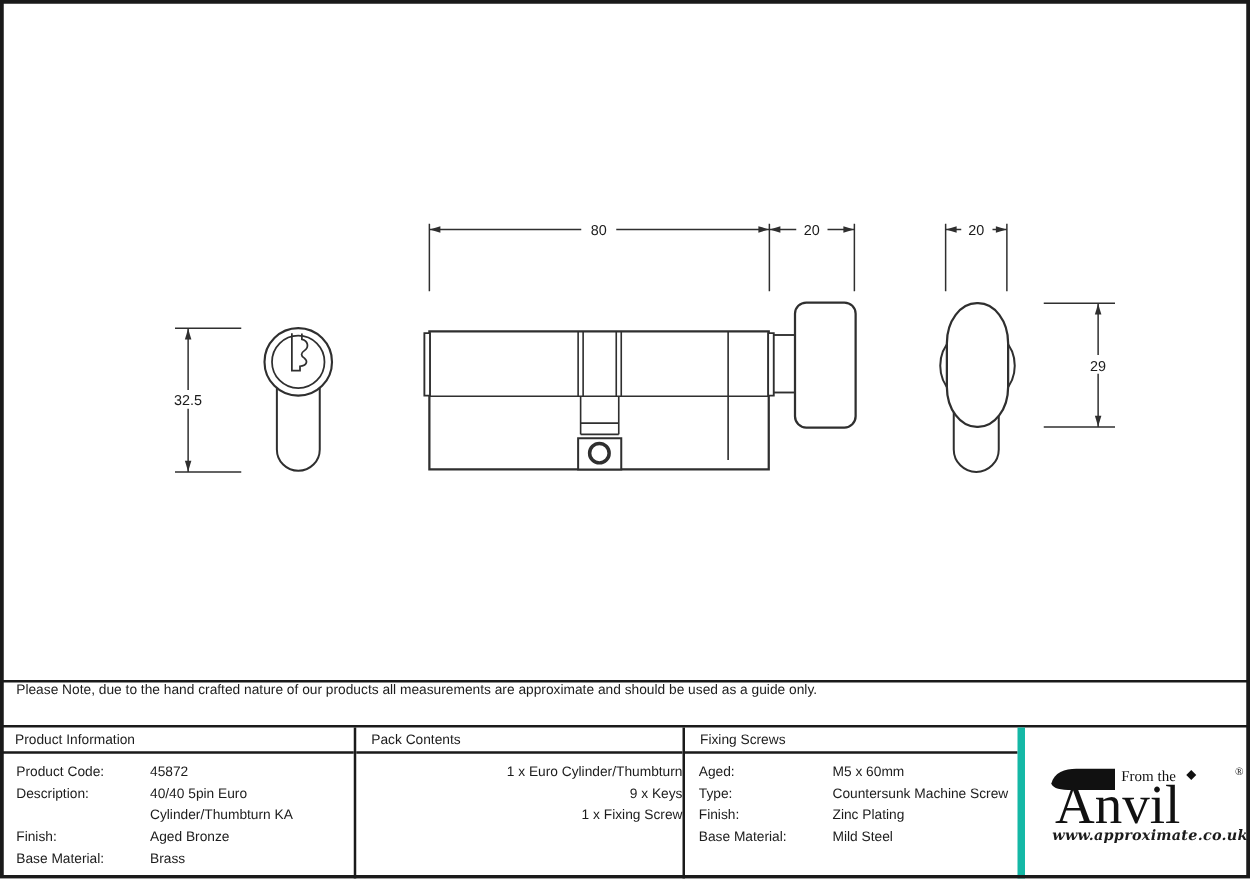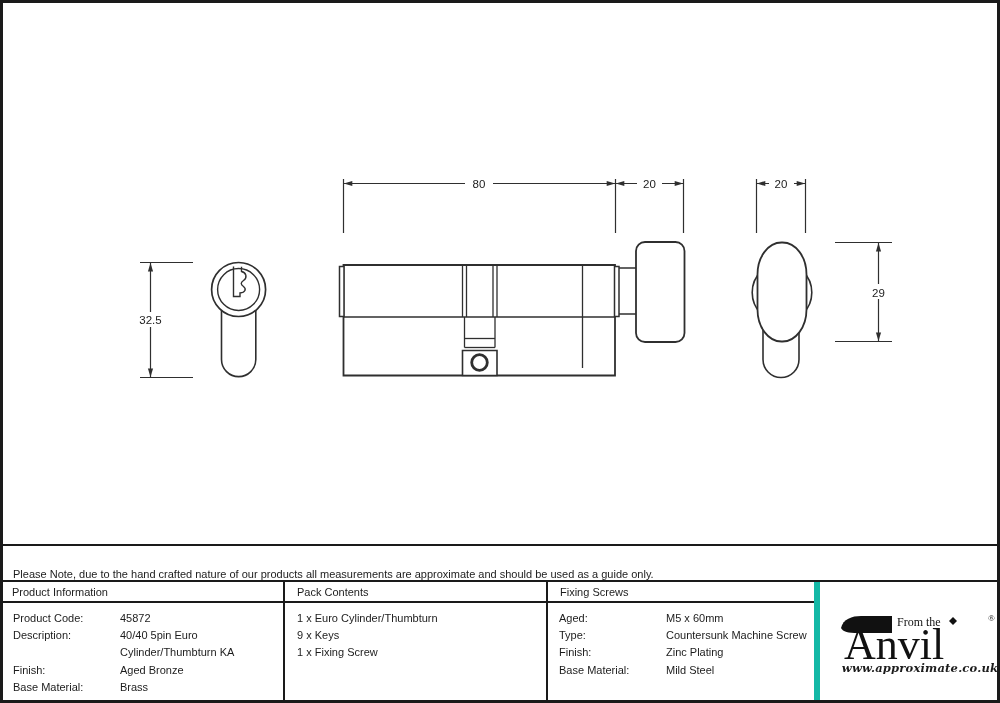--- a/index.html
+++ b/index.html
@@ -12,21 +12,21 @@
   }
   svg.drawing { position:absolute; left:0; top:0; }
   svg.drawing line, svg.drawing path, svg.drawing rect, svg.drawing circle {
     vector-effect:non-scaling-stroke;
   }
   .dim-text { font-family:"Liberation Sans", sans-serif; font-size:11.5px; fill:#1c1c1c; }
 
   .note-bar {
     position:absolute; left:0; right:0; top:544px; height:38px; box-sizing:border-box;
     border-top:2px solid #1a1a1a; border-bottom:2px solid #1a1a1a;
-    display:flex; align-items:flex-end; padding-left:13px; font-size:11px;
+    display:flex; align-items:flex-start; padding-left:13px; font-size:11px;
   }
   .info-table {
     position:absolute; left:0; right:0; top:582px; bottom:0; display:flex;
     font-size:11px;
   }
   .col { box-sizing:border-box; }
   .col-product { width:283px; }
   .col-pack    { width:263px; border-left:2px solid #1a1a1a; }
   .col-fixing  { width:268px; border-left:2px solid #1a1a1a; }
   .col-logo    { flex:1;      border-left:6px solid #14b8a6;
@@ -34,21 +34,21 @@
   .col-header {
     height:21px; box-sizing:border-box; border-bottom:2px solid #1a1a1a;
     padding:4px 0 0 12px; font-size:11px;
   }
   .col-body { padding-top:7px; }
   .kv-row { display:flex; line-height:17.2px;gap:20px; }
   .kv-label { flex:0 0 auto; }
   .pi .kv-label { width:87px; padding-left:13px; box-sizing:content-box; }
   .pi .kv-value { width:182px; }
   .fx .kv-label { width:87px; padding-left:11px; }
-  .pack-item { line-height:17.2px; padding-left:12px; }
+  .pack-item { line-height:17.2px; padding-left:12px;text-align:right; }
   .logo-box { text-align:center; }
   .logo-www {
     font-family:"DejaVu Serif", serif; font-style:italic; font-weight:bold;
     font-size:11.5px; margin-top:-4px; letter-spacing:0.2px;
   }
   .logo-svg-text { font-family:"Liberation Serif", serif; fill:#111; }
 </style>
 </head>
 <body>
 

